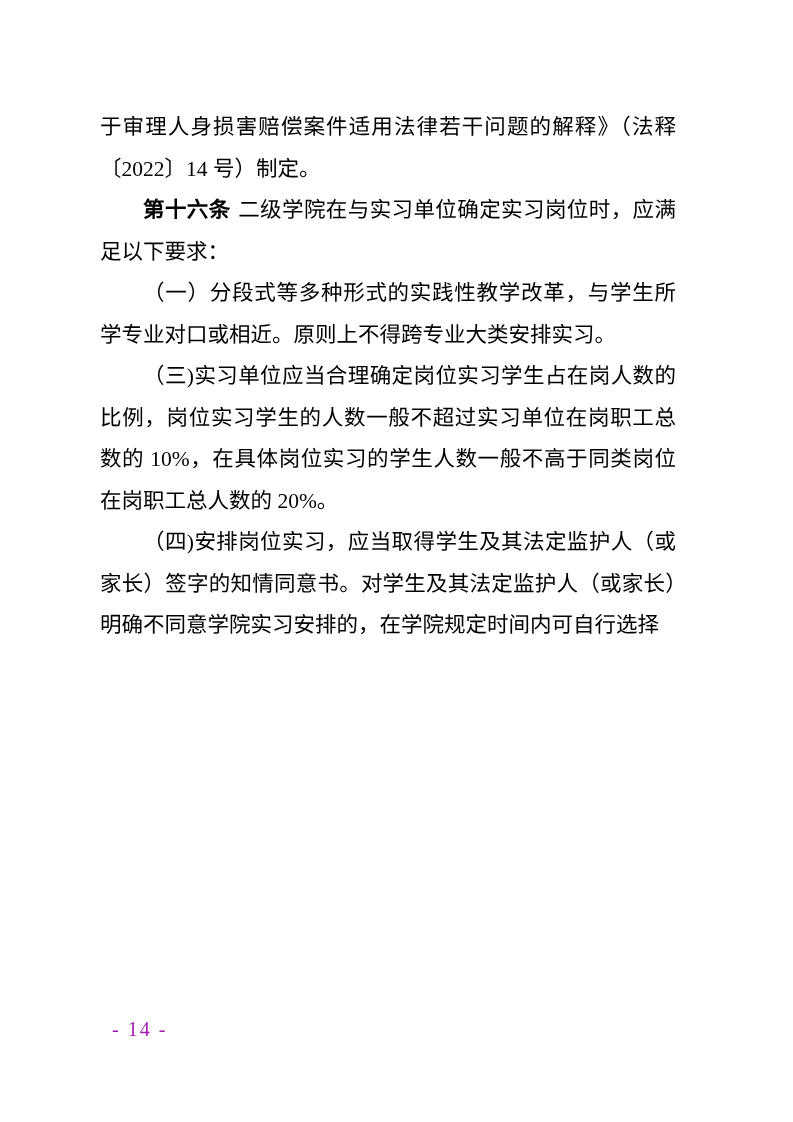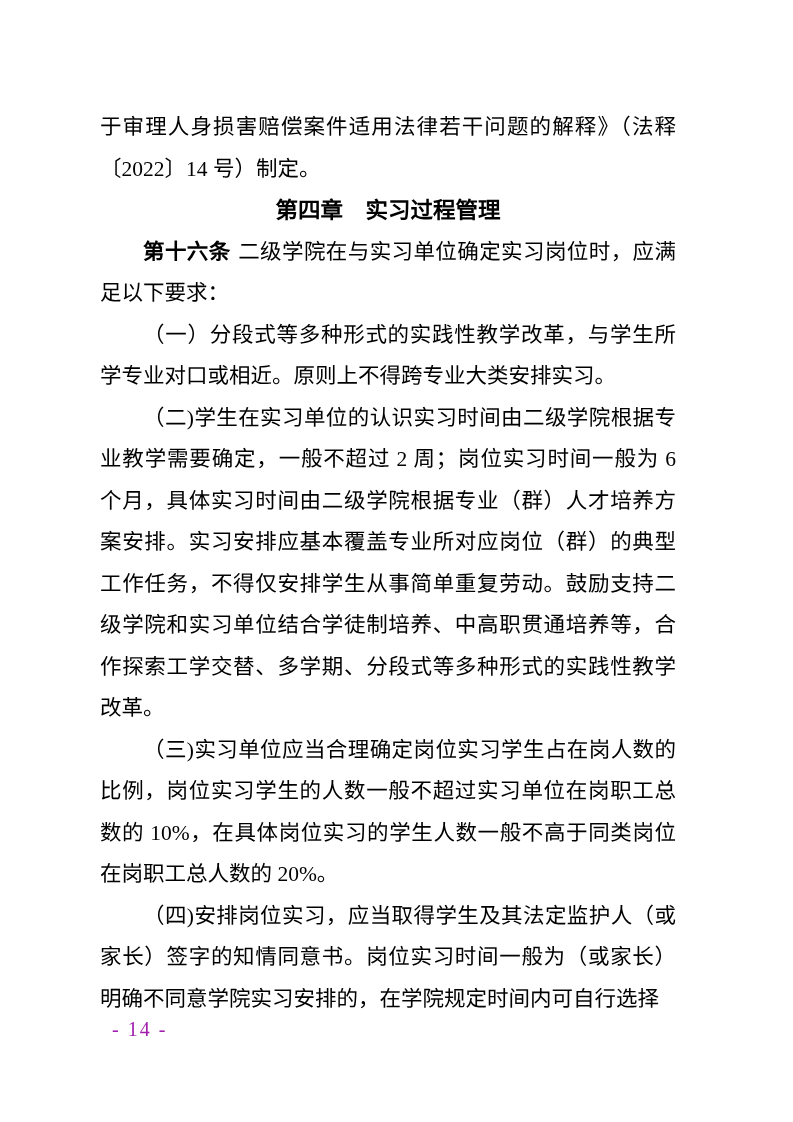--- a/index.html
+++ b/index.html
@@ -59,28 +59,26 @@
   }
 </style>
 </head>
 <body>
 
 <div class="page">
   <div class="content">
 
     <p class="para no-indent">于审理人身损害赔偿案件适用法律若干问题的解释》（法释〔2022〕14 号）制定。</p>
 
-    <h2 class="chapter-heading">第四章　实习过程管理</h2>
 
     <p class="para"><span class="article-num">第十六条</span><span>二级学院在与实习单位确定实习岗位时，应满足以下要求：</span></p>
 
     <p class="para">（一）分段式等多种形式的实践性教学改革，与学生所学专业对口或相近。原则上不得跨专业大类安排实习。</p>
 
-    <p class="para">（二)学生在实习单位的认识实习时间由二级学院根据专业教学需要确定，一般不超过 2 周；岗位实习时间一般为 6 个月，具体实习时间由二级学院根据专业（群）人才培养方案安排。实习安排应基本覆盖专业所对应岗位（群）的典型工作任务，不得仅安排学生从事简单重复劳动。鼓励支持二级学院和实习单位结合学徒制培养、中高职贯通培养等，合作探索工学交替、多学期、分段式等多种形式的实践性教学改革。</p>
 
     <p class="para">（三)实习单位应当合理确定岗位实习学生占在岗人数的比例，岗位实习学生的人数一般不超过实习单位在岗职工总数的 10%，在具体岗位实习的学生人数一般不高于同类岗位在岗职工总人数的 20%。</p>
 
-    <p class="para">（四)安排岗位实习，应当取得学生及其法定监护人（或家长）签字的知情同意书。岗位实习时间一般为（或家长）明确不同意学院实习安排的，在学院规定时间内可自行选择</p>
+    <p class="para">（四)安排岗位实习，应当取得学生及其法定监护人（或家长）签字的知情同意书。对学生及其法定监护人（或家长）明确不同意学院实习安排的，在学院规定时间内可自行选择</p>
 
   </div>
 
   <div class="footer">- 14 -</div>
 </div>
 
 </body></html>

